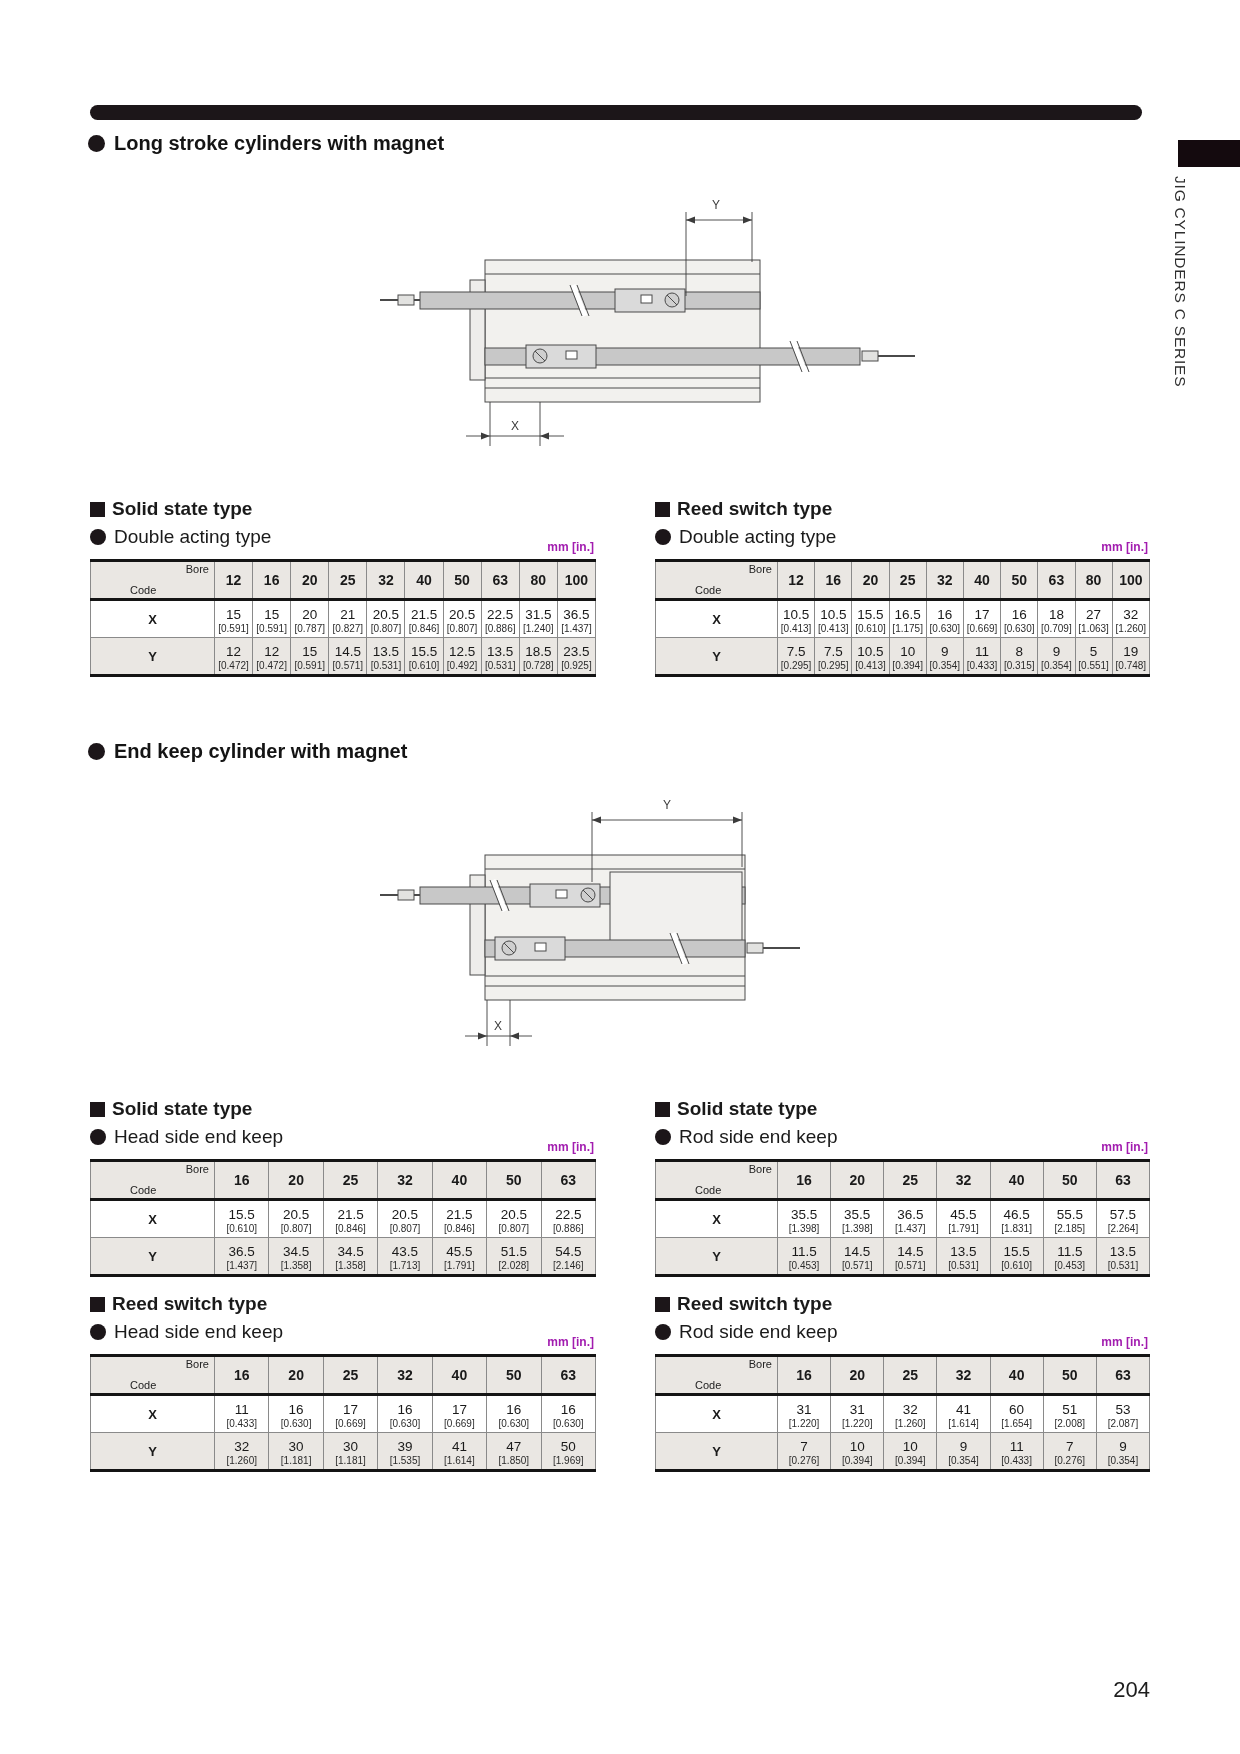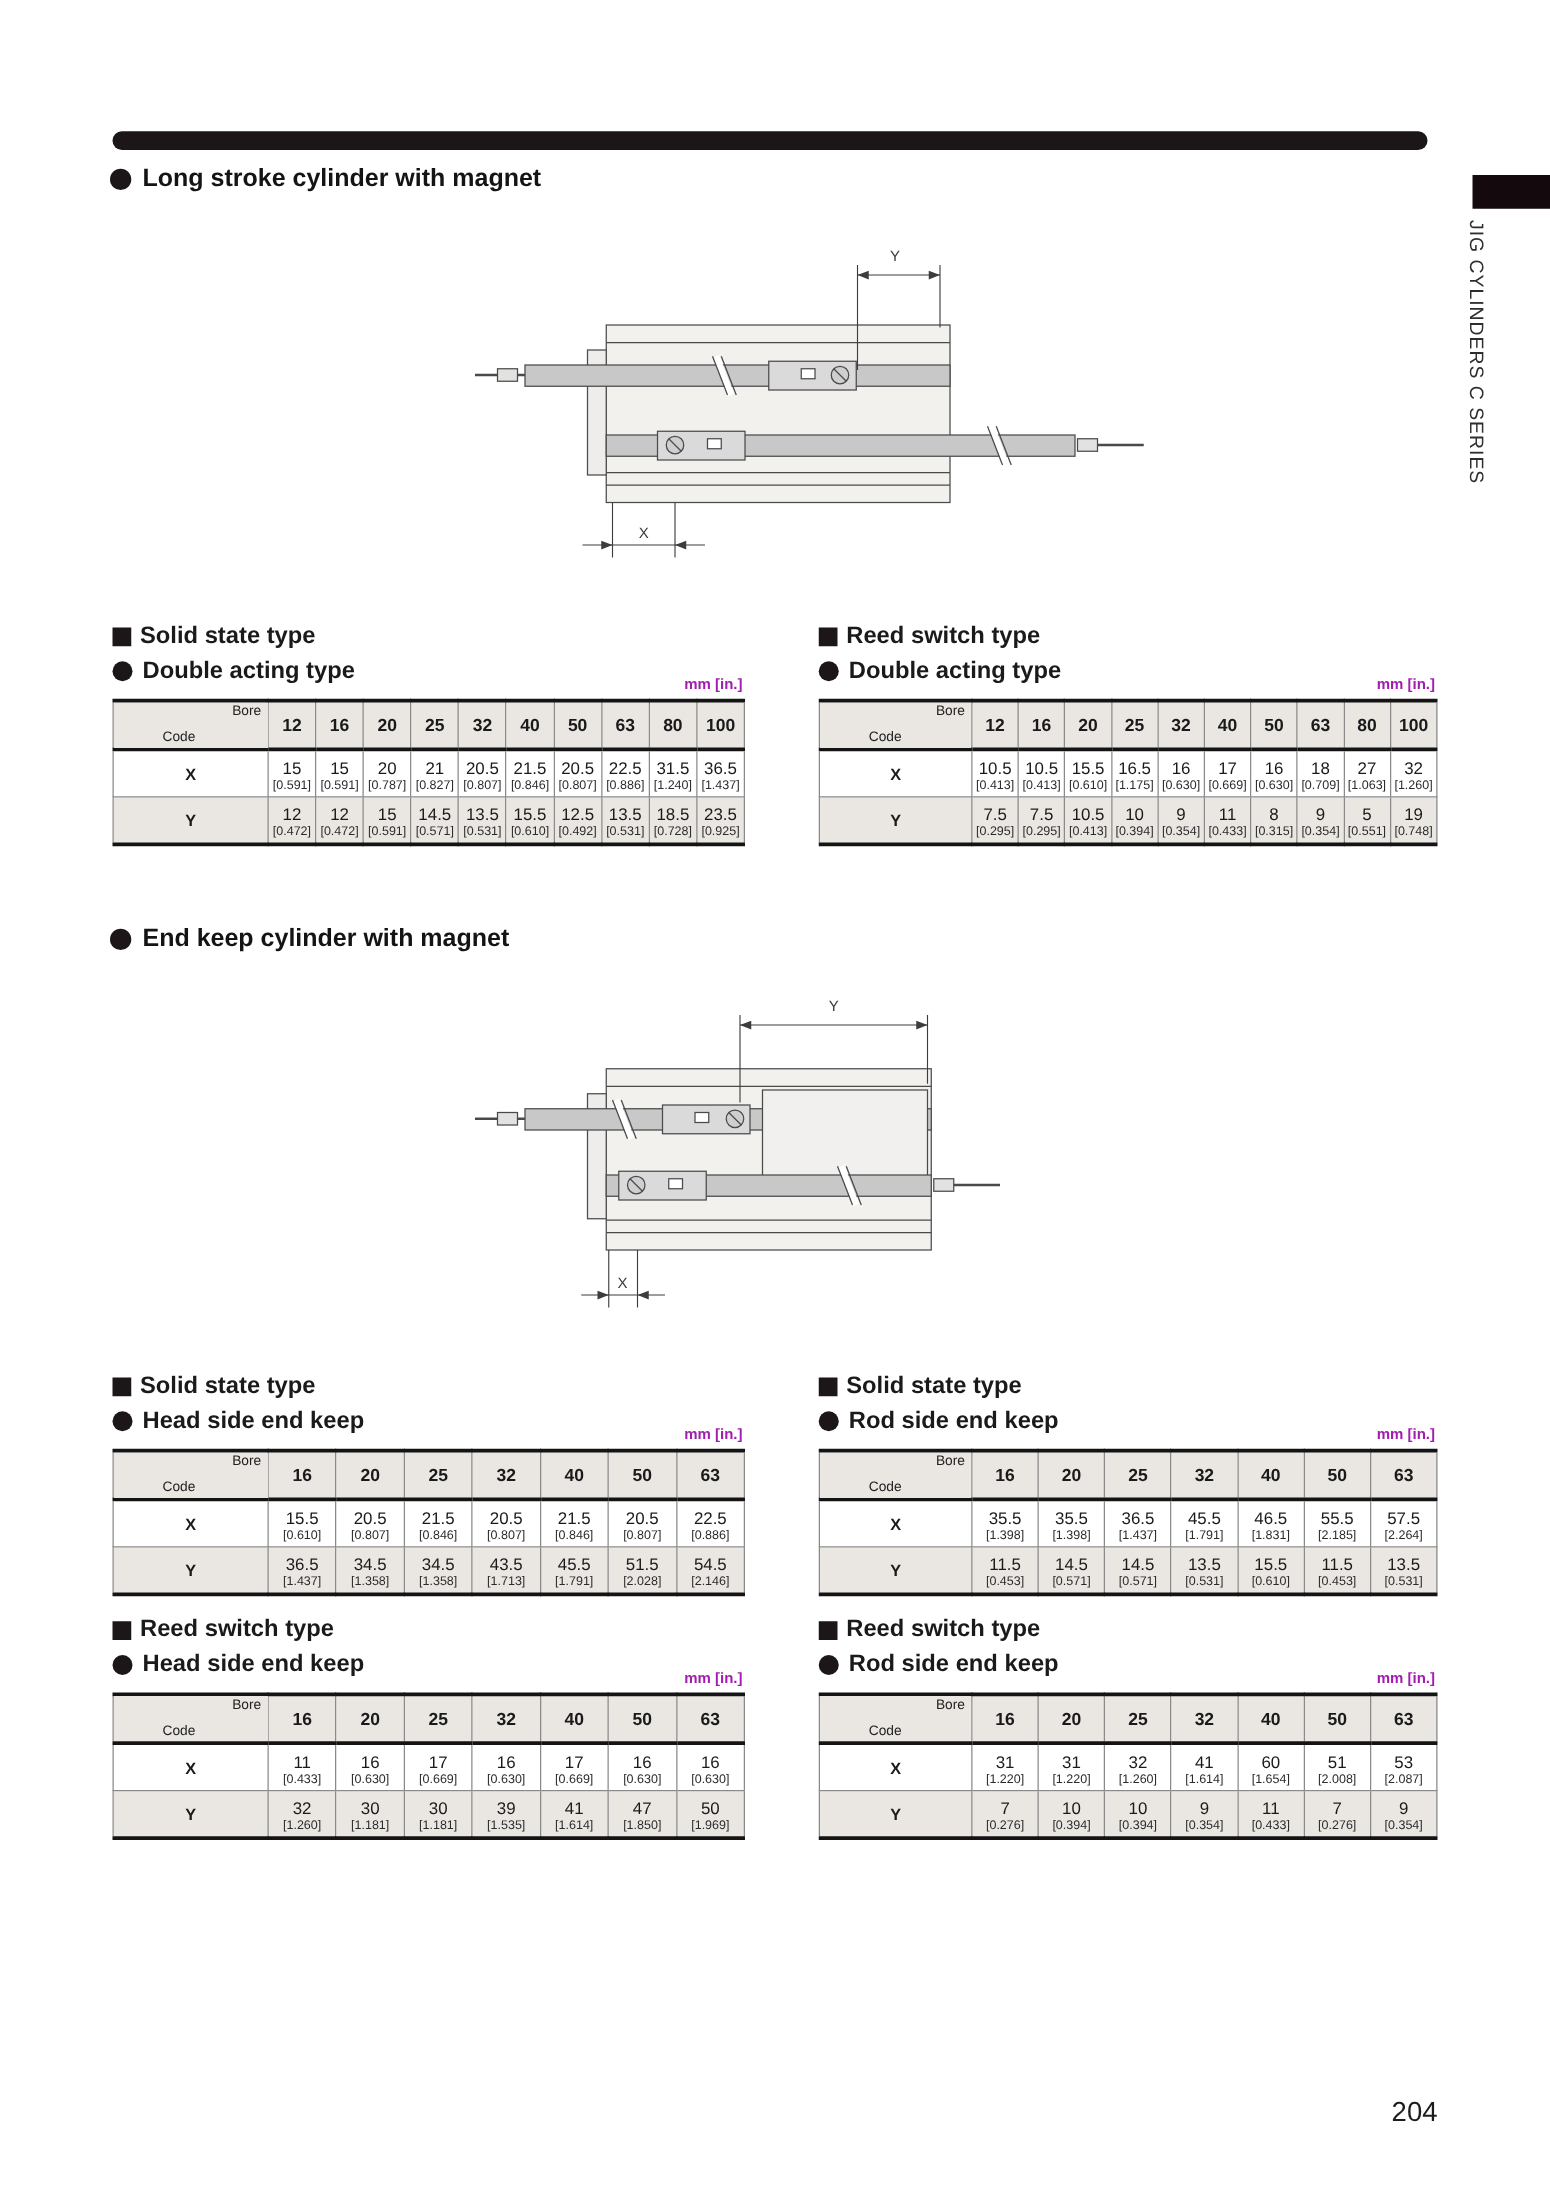--- a/index.html
+++ b/index.html
@@ -17,21 +17,21 @@
   .big-dot{width:17px;height:17px;border-radius:50%;background:#1c1619;flex:0 0 auto;}
 
   
   .side-tab{left:1178px;top:140px;width:62px;height:27px;background:#140a0e;}
   .side-title{left:1171px;top:176px;writing-mode:vertical-rl;font-size:15.5px;letter-spacing:.8px;color:#2e2e2e;}
 
   
   .tblock{position:absolute;}
   .type-title{display:flex;align-items:center;gap:7px;font-size:19px;font-weight:bold;height:24px;}
   .sq{width:15px;height:15px;background:#1c1619;flex:0 0 auto;}
-  .sub-title{display:flex;align-items:center;gap:8px;font-size:19px;font-weight:bold;height:24px;margin-top:4px;}
+  .sub-title{display:flex;align-items:center;gap:8px;font-size:19px;font-weight:normal;height:24px;margin-top:4px;}
   .dot{width:16px;height:16px;border-radius:50%;background:#1c1619;flex:0 0 auto;}
   .mmin{position:absolute;right:2px;top:43px;font-size:12px;color:#a21caf;font-weight:bold;}
 
   table.dim{position:absolute;top:62px;left:0;border-collapse:collapse;table-layout:fixed;
     border-top:3px solid #141414;border-bottom:3px solid #141414;}
   .w-left table.dim{width:506px;}
   .w-right table.dim{width:495px;}
   table.dim th,table.dim td{border:1px solid #8a8a8a;padding:0;text-align:center;vertical-align:middle;}
   table.dim thead tr{height:39px;}
   table.dim thead th{background:#eae7e3;font-size:14px;font-weight:bold;border-bottom:3px solid #141414;}
@@ -54,21 +54,21 @@
 </head>
 <body>
 
 <div class="abs topbar"></div>
 
 <div class="abs side-tab"></div>
 <div class="abs side-title">JIG CYLINDERS C SERIES</div>
 
 <div class="abs section-head" style="left:88px;top:132px;">
   <span class="big-dot"></span>
-  <span>Long stroke cylinder with magnet</span>
+  <span>Long stroke cylinders with magnet</span>
 </div>
 
 <svg class="abs" style="left:370px;top:172px;" width="560" height="300" viewBox="0 0 560 300">
 
   <g stroke="#4a4a4a" stroke-width="1" fill="none">
     <rect x="115" y="88" width="275" height="142" fill="#f2f1ee"></rect>
     <line x1="115" y1="102" x2="390" y2="102"></line>
     <line x1="115" y1="206" x2="390" y2="206"></line>
     <line x1="115" y1="216" x2="390" y2="216"></line>
     <rect x="100" y="108" width="15" height="100" fill="#eeedeb"></rect>

